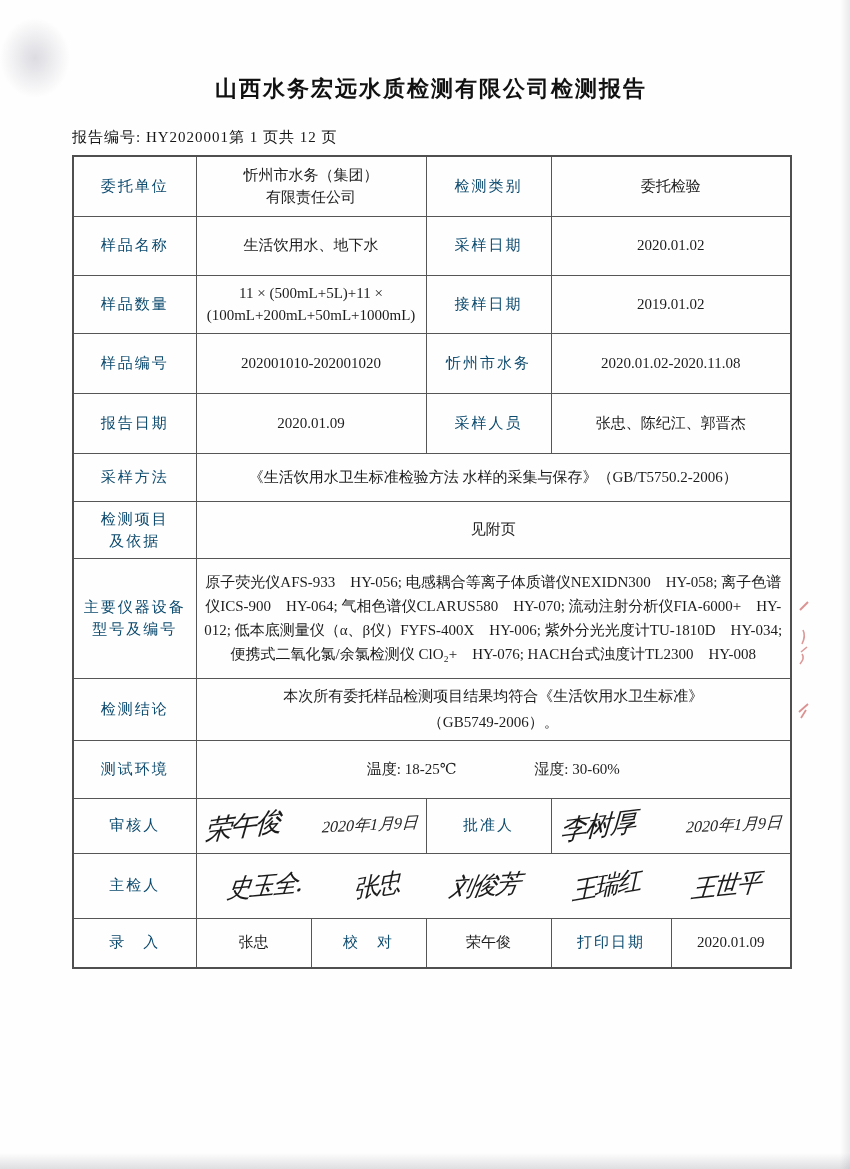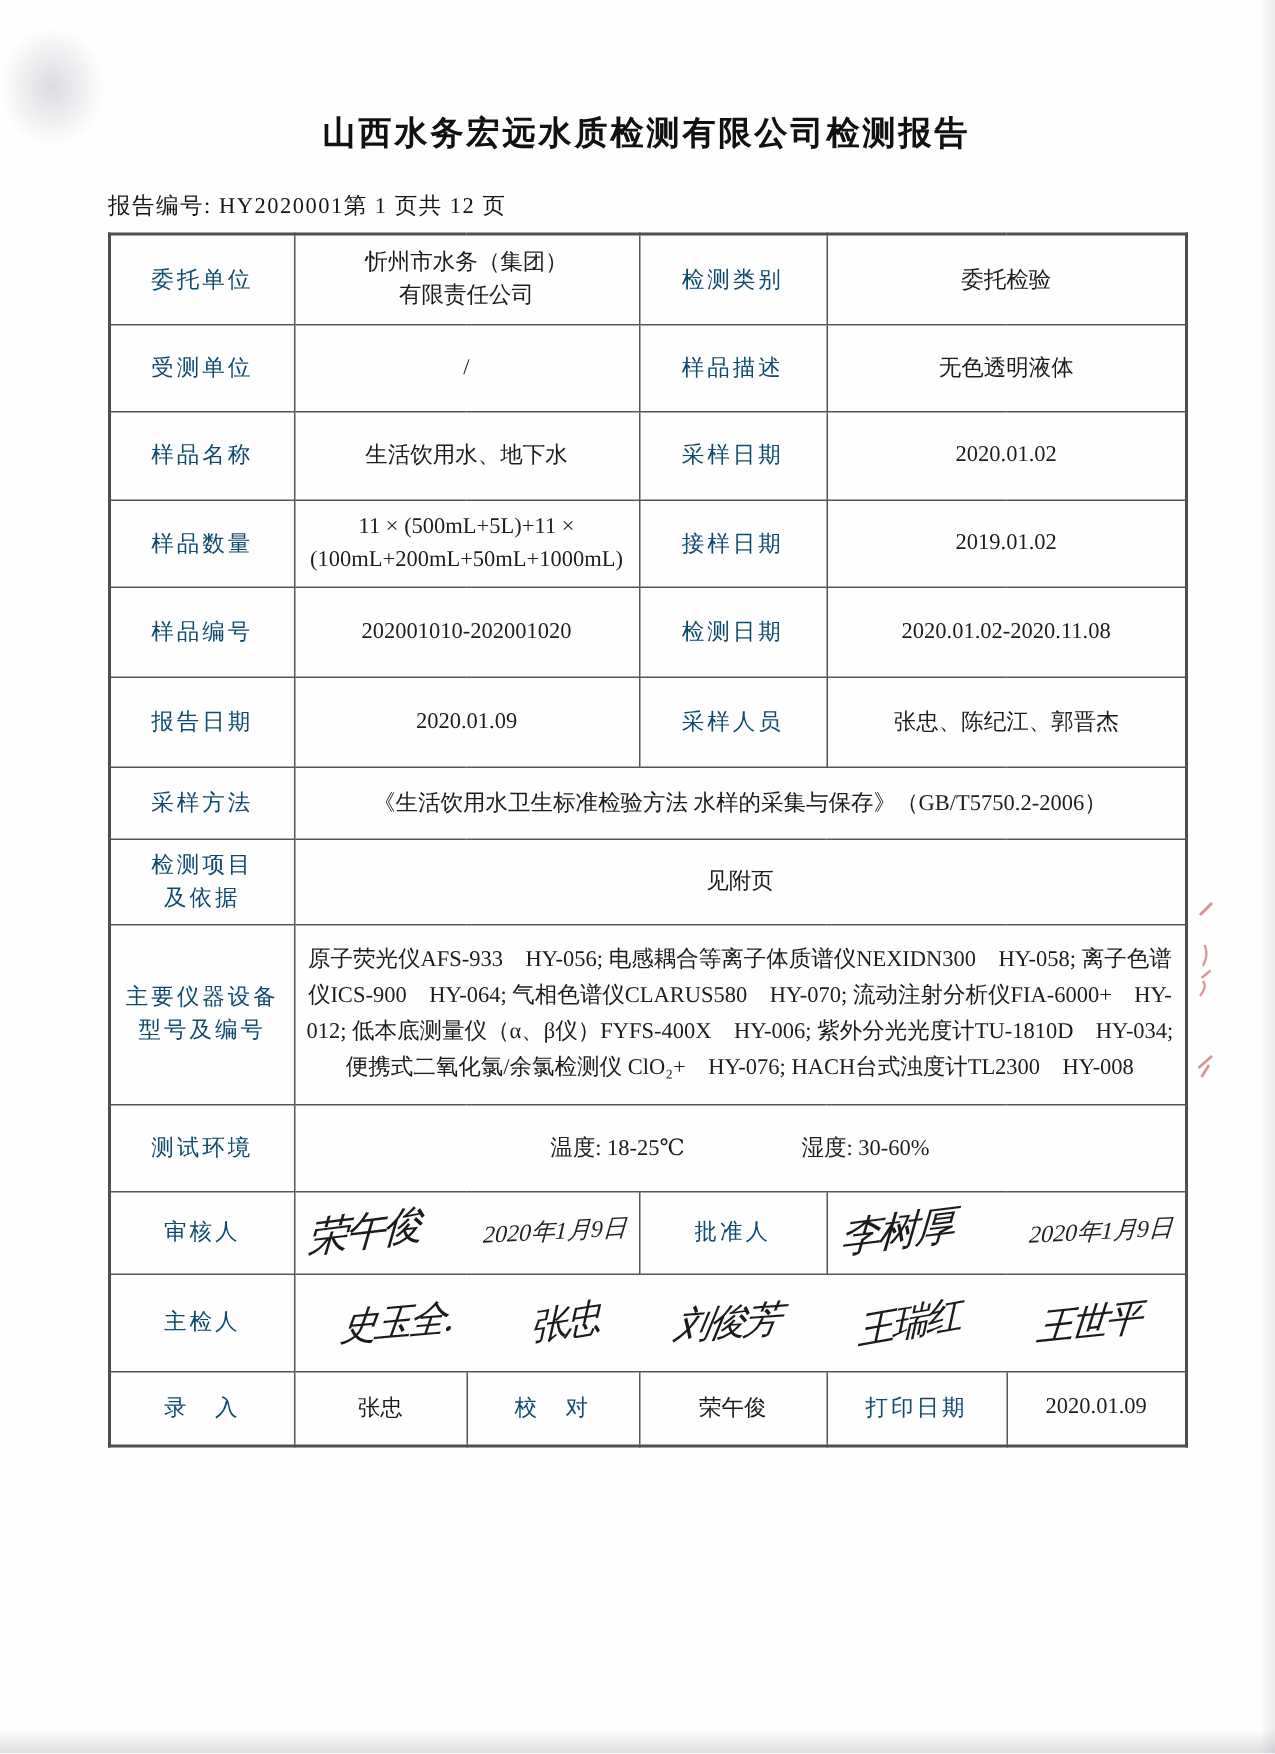--- a/index.html
+++ b/index.html
@@ -102,43 +102,37 @@
         <col style="width:120px">
     </colgroup>
     <tbody>
       <tr class="r1">
         <td class="lbl">委托单位</td>
         <td colspan="2" class="preline">忻州市水务（集团）
 有限责任公司</td>
         <td class="lbl">检测类别</td>
         <td colspan="2">委托检验</td>
       </tr>
-      <tr class="r2">
-        <td class="lbl">受测单位</td>
-        <td colspan="2">/</td>
-        <td class="lbl">样品描述</td>
-        <td colspan="2">无色透明液体</td>
-      </tr>
       <tr class="r3">
         <td class="lbl">样品名称</td>
         <td colspan="2">生活饮用水、地下水</td>
         <td class="lbl">采样日期</td>
         <td colspan="2">2020.01.02</td>
       </tr>
       <tr class="r4">
         <td class="lbl">样品数量</td>
         <td colspan="2" class="preline">11 × (500mL+5L)+11 ×
 (100mL+200mL+50mL+1000mL)</td>
         <td class="lbl">接样日期</td>
         <td colspan="2">2019.01.02</td>
       </tr>
       <tr class="r5">
         <td class="lbl">样品编号</td>
         <td colspan="2">202001010-202001020</td>
-        <td class="lbl">检测日期</td>
+        <td class="lbl">忻州市水务</td>
         <td colspan="2">2020.01.02-2020.11.08</td>
       </tr>
       <tr class="r6">
         <td class="lbl">报告日期</td>
         <td colspan="2">2020.01.09</td>
         <td class="lbl">采样人员</td>
         <td colspan="2">张忠、陈纪江、郭晋杰</td>
       </tr>
       <tr class="r7">
         <td class="lbl">采样方法</td>
@@ -146,20 +140,25 @@
       </tr>
       <tr class="r8">
         <td class="lbl preline">检测项目
 及依据</td>
         <td colspan="5">见附页</td>
       </tr>
       <tr class="r9">
         <td class="lbl preline">主要仪器设备
 型号及编号</td>
         <td colspan="5" class="left">原子荧光仪AFS-933　HY-056; 电感耦合等离子体质谱仪NEXIDN300　HY-058; 离子色谱仪ICS-900　HY-064; 气相色谱仪CLARUS580　HY-070; 流动注射分析仪FIA-6000+　HY-012; 低本底测量仪（α、β仪）FYFS-400X　HY-006; 紫外分光光度计TU-1810D　HY-034; 便携式二氧化氯/余氯检测仪 ClO₂+　HY-076; HACH台式浊度计TL2300　HY-008</td>
+      </tr>
+      <tr class="r10">
+        <td class="lbl">检测结论</td>
+        <td colspan="5" class="conclusion-cell preline">本次所有委托样品检测项目结果均符合《生活饮用水卫生标准》
+（GB5749-2006）。</td>
       </tr>
       <tr class="r11">
         <td class="lbl">测试环境</td>
         <td colspan="5" class="env-cell">
           <span>温度: 18-25℃</span>
           <span class="hum">湿度: 30-60%</span>
         </td>
       </tr>
       <tr class="r12">
         <td class="lbl">审核人</td>

